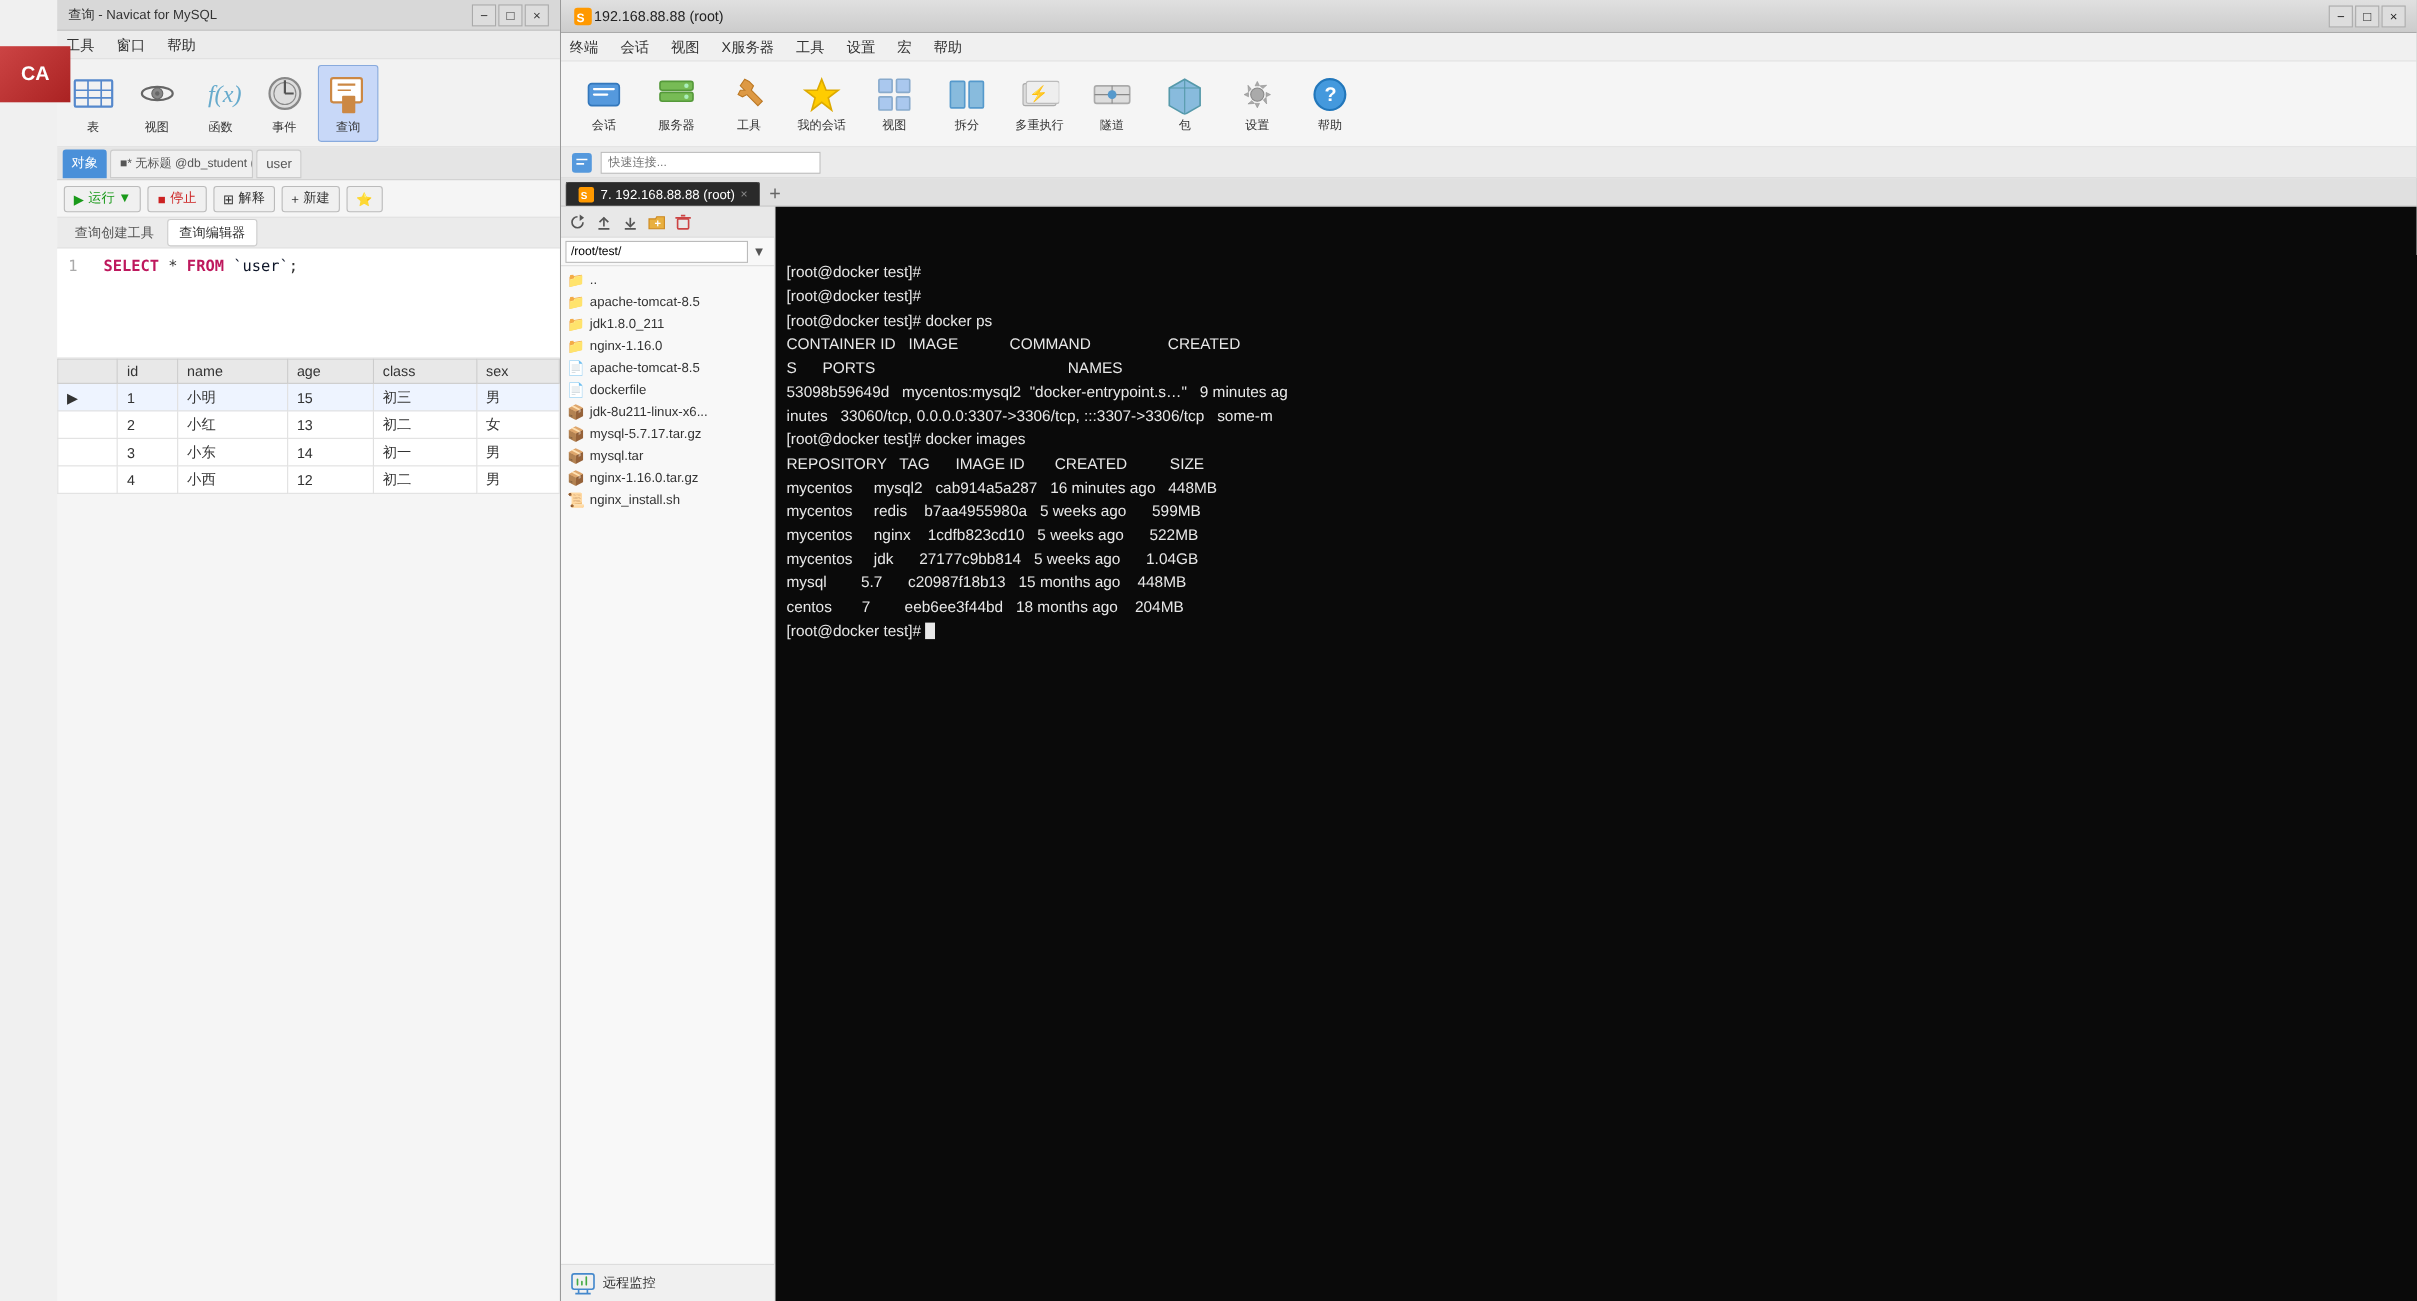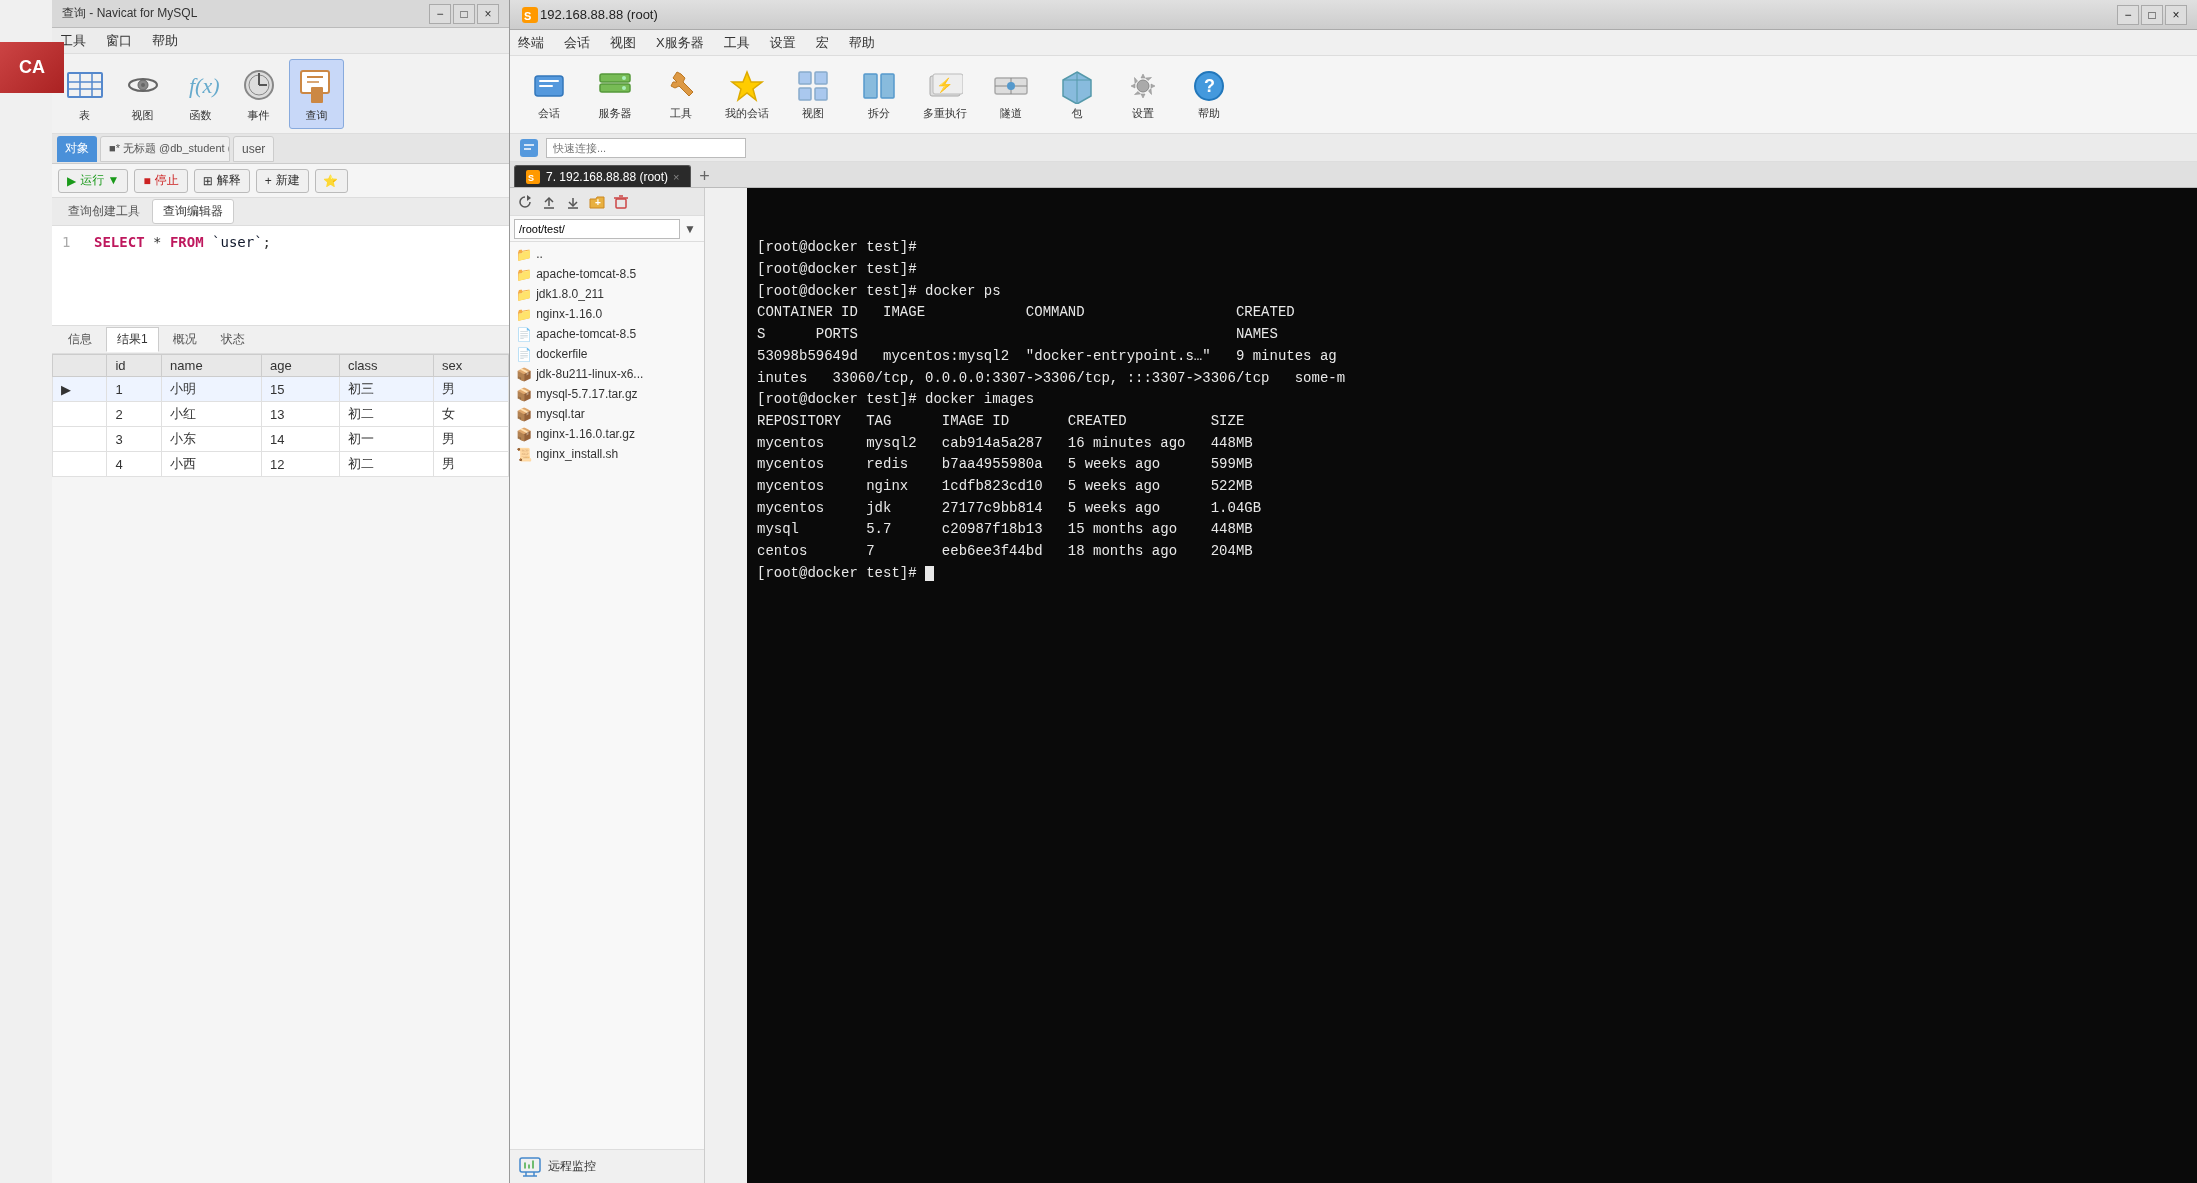--- a/index.html
+++ b/index.html
@@ -501,27 +501,26 @@
       gap: 6px;
       font-size: 12px;
       cursor: pointer;
       color: #333;
     }
 
     .scrt-terminal {
       flex: 1;
       background: #0a0a0a;
       color: #e8e8e8;
-      font-family: Liberation Mono, monospace;
+      font-family: Liberation Sans, sans-serif;
       font-size: 14px;
       padding: 6px 10px;
       overflow: auto;
       white-space: pre;
       line-height: 1.55;
-      margin-left: 42px;
     }
 
     .t-cursor {
       display: inline-block;
       width: 9px;
       height: 15px;
       background: #e8e8e8;
       vertical-align: text-bottom;
     }
   </style>
@@ -643,34 +642,20 @@
   <div class="query-code-area">
     <div class="line-numbers">
       <span>1</span>
     </div>
     <div class="code-content">
       <span class="kw">SELECT</span> * <span class="kw">FROM</span> <span style="color:#0f172a;">`user`</span>;
     </div>
   </div>
 
   <div class="result-area">
-    <div class="result-tab-bar">
-      <div class="r-tab">
-        <span>信息</span>
-      </div>
-      <div class="r-tab active-r-tab">
-        <span>结果1</span>
-      </div>
-      <div class="r-tab">
-        <span>概况</span>
-      </div>
-      <div class="r-tab">
-        <span>状态</span>
-      </div>
-    </div>
     <div class="result-table-area">
       <table class="r-table">
         <thead>
           <tr>
             <th></th>
             <th>id</th>
             <th>name</th>
             <th>age</th>
             <th>class</th>
             <th>sex</th>

